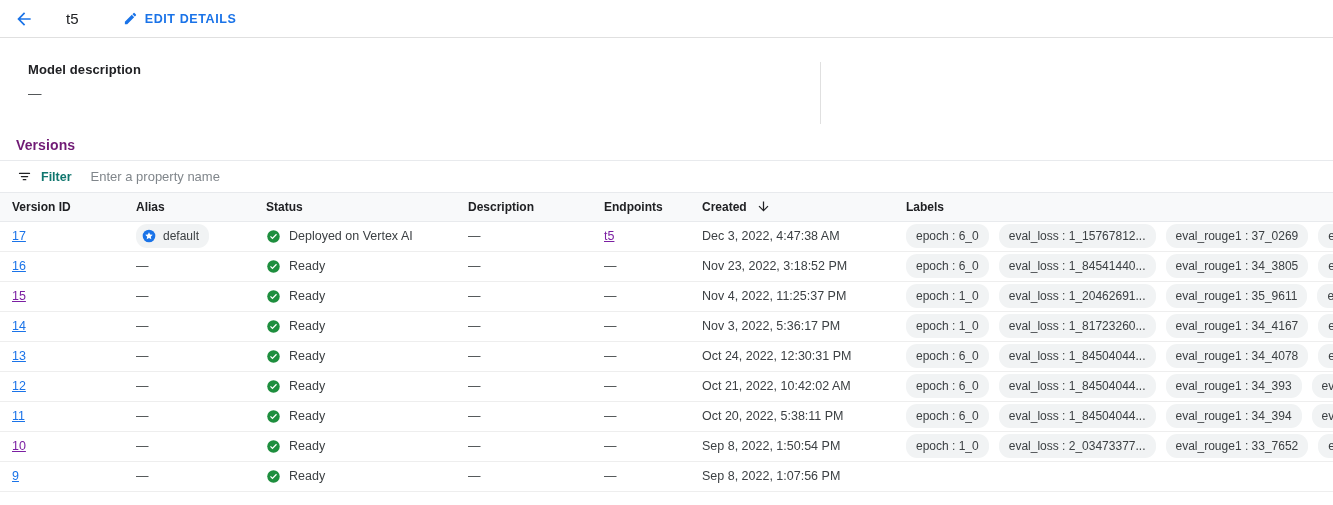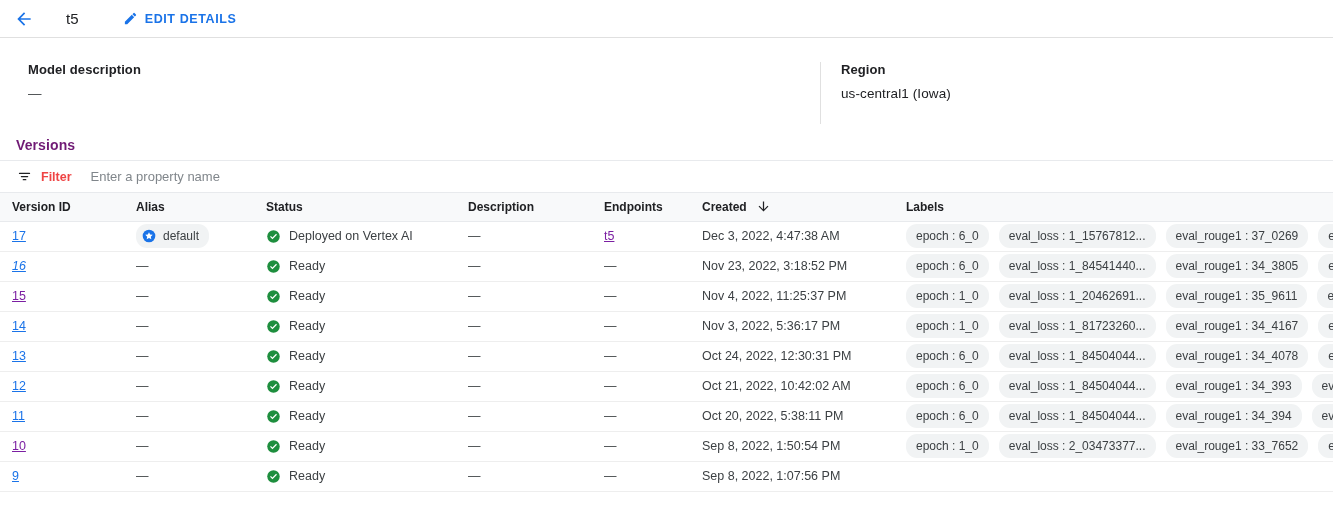--- a/index.html
+++ b/index.html
@@ -69,21 +69,21 @@
     letter-spacing: .1px;
   }
   .filter-bar {
     height: 33px;
     border-top: 1px solid #e8eaed;
     border-bottom: 1px solid #e8eaed;
     display: flex; align-items: center;
     padding-left: 17px;
   }
   .filter-icon { display: flex; align-items: center; margin-right: 9px; }
-  .filter-label { font-size: 12.5px; font-weight: bold; color: #ef4444; }
+  .filter-label { font-size: 12.5px; font-weight: bold; color: #0f766e; }
   .filter-input {
     border: none; outline: none;
     margin-left: 17px;
     font-size: 13px;
     font-family: "Liberation Sans", sans-serif;
     color: #202124;
     width: 600px;
     background: transparent;
   }
   .filter-input::placeholder { color: #80868b; }
@@ -169,24 +169,20 @@
     <span>EDIT DETAILS</span>
   </div>
 </div>
 
 <div class="summary">
   <div class="summary-left">
     <div class="field-label">Model description</div>
     <div class="field-value dash">—</div>
   </div>
   <div class="summary-divider"></div>
-  <div class="summary-right">
-    <div class="field-label">Region</div>
-    <div class="field-value">us-central1 (Iowa)</div>
-  </div>
 </div>
 
 <div class="section-title">Versions</div>
 
 <div class="filter-bar">
   <span class="filter-icon">
     <svg width="15" height="15" viewBox="0 0 24 24" aria-hidden="true">
       <rect x="3" y="6" width="18" height="2" rx="1" fill="#202124"></rect>
       <rect x="6" y="11" width="12" height="2" rx="1" fill="#202124"></rect>
       <rect x="9" y="16" width="6" height="2" rx="1" fill="#202124"></rect>
@@ -246,21 +242,21 @@
         <td class="c-labels">
           <div class="labels-cell">
             <span class="chip">epoch : 6_0</span>
             <span class="chip">eval_loss : 1_15767812...</span>
             <span class="chip">eval_rouge1 : 37_0269</span>
             <span class="chip">eval</span>
           </div>
         </td>
       </tr>
       <tr>
-        <td class="c-version" style="padding-left: 12px; font-style: italic;"><a class="link">16</a></td>
+        <td class="c-version" style="padding-left: 12px;"><a class="link">16</a></td>
         <td class="c-alias"><span>—</span></td>
         <td class="c-status">
           <span class="status-cell">
             <span style="display:flex;">
               <svg width="15" height="15" viewBox="0 0 24 24" aria-hidden="true">
                 <circle cx="12" cy="12" r="10" fill="#1e8e3e"></circle>
                 <path d="M10.3 16.3 6.5 12.5l1.4-1.4 2.4 2.4 5.8-5.8 1.4 1.4z" fill="#fff"></path>
               </svg>
             </span>
             <span class="status-text">Ready</span>

